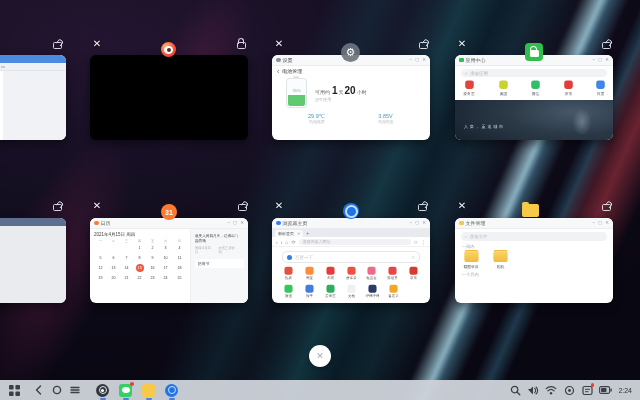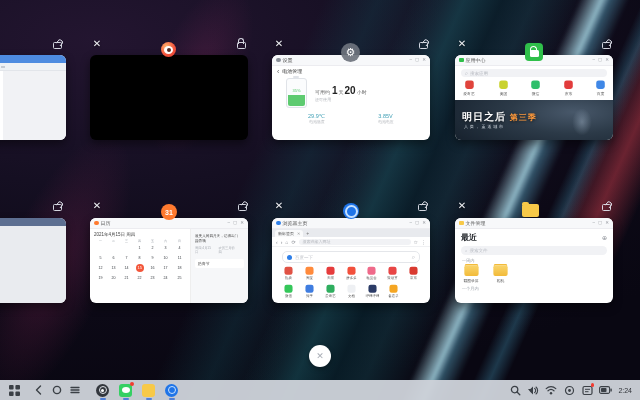--- a/index.html
+++ b/index.html
@@ -236,23 +236,20 @@
     <span>搜索应用</span>
   </div>
   <div class="applinks">
       <span style="--c: #e0443c;">爱奇艺</span>
       <span style="--c: #c9d22e;">美团</span>
       <span style="--c: #2fbf6b;">微信</span>
       <span style="--c: #e23c3c;">京东</span>
       <span style="--c: #3f87e6;">百度</span>
     </div>
   <div class="banner">
-    <div class="bt">
-      <span>明日之后</span> <em>第三季</em>
-    </div>
     <div class="bs">人类，重返城市</div>
   </div>
 </div>
 <div class="xbtn" style="left:456px;top:38px;">✕</div>
 <div class="badge b-bag" style="left:525px;top:43px;"></div>
 <div class="lock open abs" style="left:601px;top:38px;">
     <i class="sh"></i>
     <i class="bd"></i>
   </div>
 
@@ -395,24 +392,20 @@
 <div class="card" style="left:455px;top:218px;">
   <div class="tbar">
     <i class="tic" style="background:#f7c948;"></i>
     <span class="ttl">文件管理</span>
     <span class="wc">
         <span>–</span>
         <span>▢</span>
         <span>✕</span>
       </span>
   </div>
-  <div class="fhead">
-    <span class="hd">最近</span>
-    <span class="gic">⊕</span>
-  </div>
   <div class="fsearch">
     <span>⌕</span>
     <span>搜索文件</span>
   </div>
   <div class="fsec">一周内</div>
   <div class="frow">
       <span>截图录屏</span>
       <span>相机</span>
     </div>
   <div class="fsec">一个月内</div>

